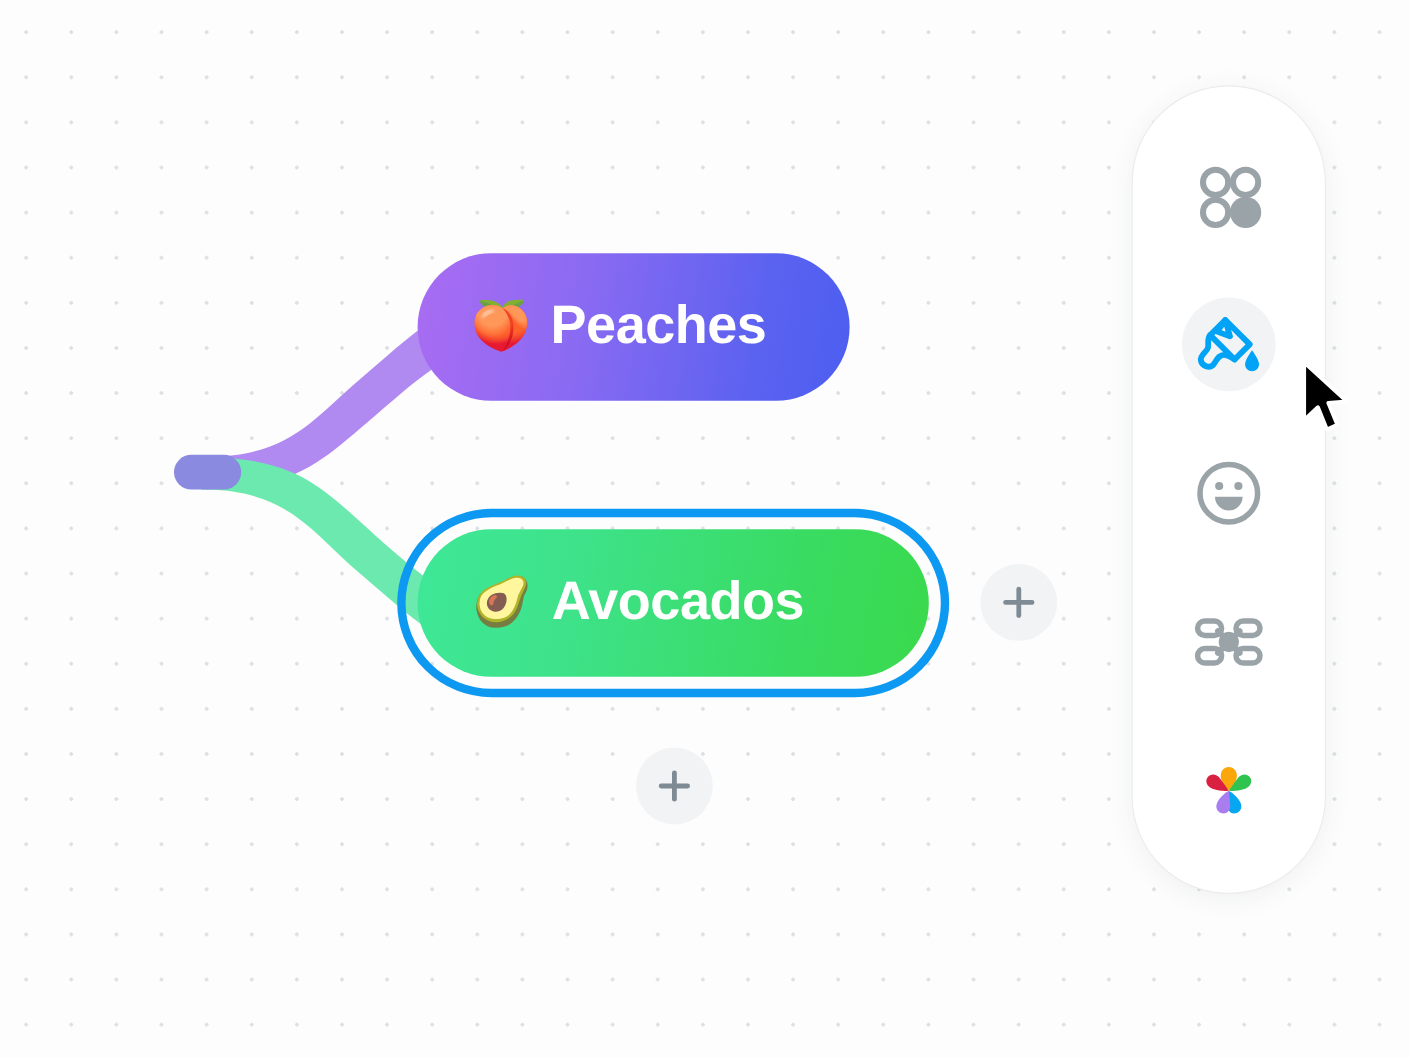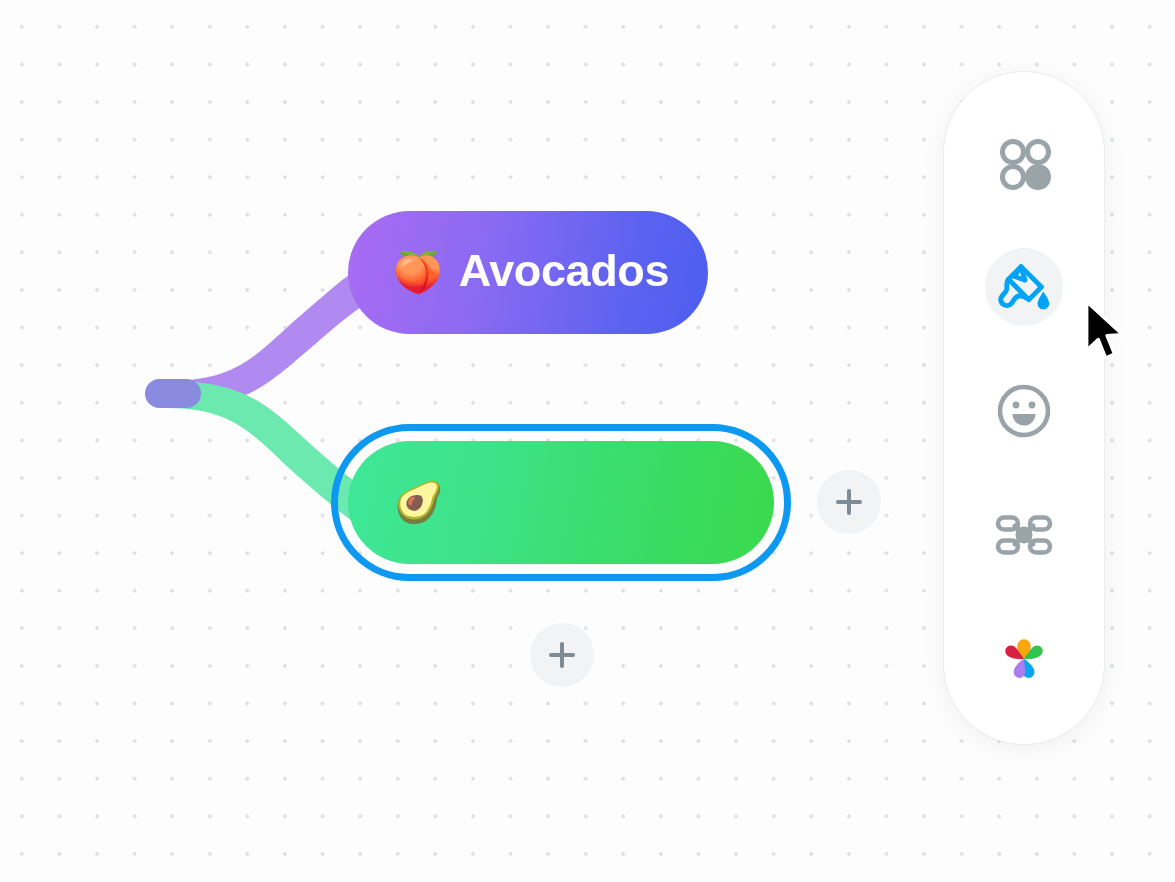--- a/index.html
+++ b/index.html
@@ -178,27 +178,28 @@
              L 420 551
              C 372 543, 342 514, 300 478
              C 258 442, 240 408, 168 408
              Z" fill="#6ce9af"></path>
 
     <rect x="145" y="379" width="56" height="29" rx="14.5" fill="#8a8ae0"></rect>
   </svg>
 
   <div class="node" id="node-peaches">
     <span class="node-emoji">🍑</span>
-    <span class="node-label">Avocados</span>
+    <span class="node-label">Peaches</span>
   </div>
 
   <div id="node-avocados-wrap">
     <div id="node-avocados-selection"></div>
     <div class="node" id="node-avocados">
       <span class="node-emoji">🥑</span>
+      <span class="node-label">Avocados</span>
     </div>
   </div>
 
   <button class="add-btn" id="add-btn-right">
     <span class="plus-h"></span>
     <span class="plus-v"></span>
   </button>
 
   <button class="add-btn" id="add-btn-below">
     <span class="plus-h"></span>

